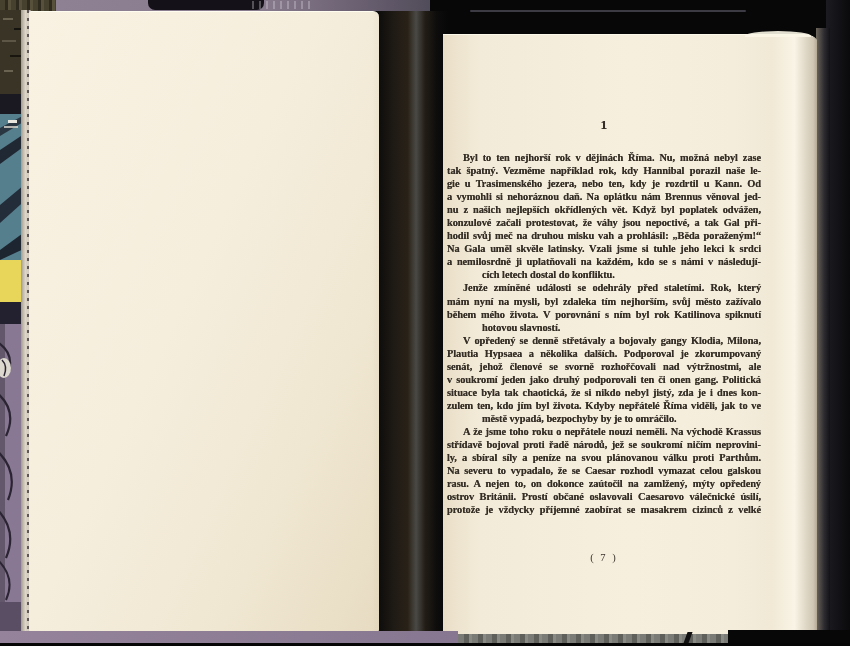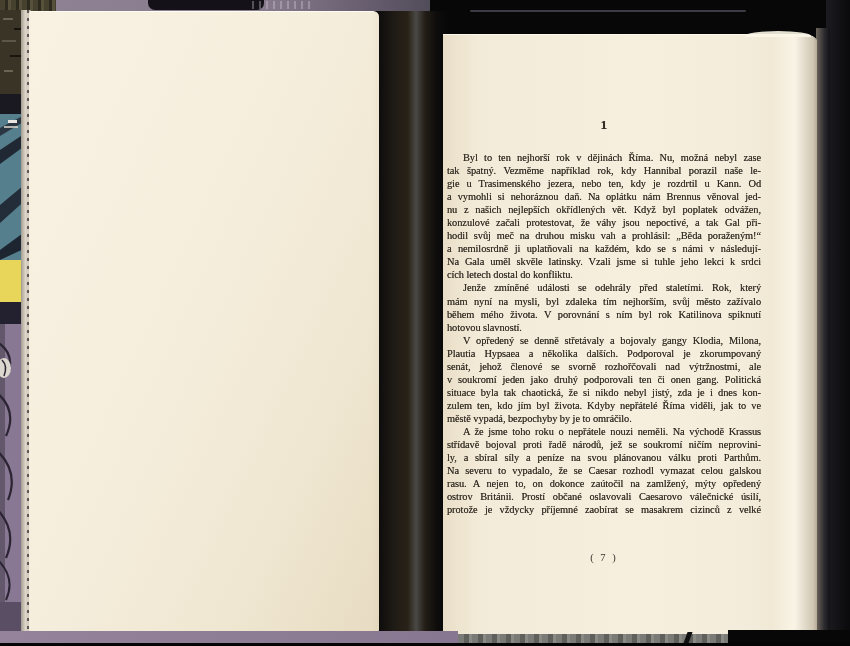--- a/index.html
+++ b/index.html
@@ -49,26 +49,26 @@
   .bb-gray{left:458px;top:634px;width:270px;height:12px;z-index:6;
     background:repeating-linear-gradient(90deg,#7a7a76 0 6px,#5f5f5c 6px 11px,#8a8a85 11px 14px);}
   .bb-slash{left:685px;top:632px;width:5px;height:14px;background:#101010;transform:skewX(-20deg);z-index:7;}
   .bb-blackR{left:728px;top:630px;width:122px;height:16px;background:#070707;z-index:6;}
   .bb-black{left:0;top:643px;width:850px;height:3px;background:#050505;z-index:7;}
 
   
   .text-block{left:447px;top:0;width:314px;height:646px;z-index:7;color:#342e26;}
   .chapter{top:117px;left:0;width:100%;text-align:center;font-size:13.5px;font-weight:bold;
     letter-spacing:.5px;text-shadow:0 0 .4px currentColor;}
-  .paras{top:151px;left:0;width:100%;position:absolute;}
+  .paras{top:151px;left:0;width:100%;position:absolute;font-weight:bold;}
   .paras .line{position:static;display:block;height:13.05px;line-height:13.05px;font-size:10.4px;
     letter-spacing:-0.08px;white-space:nowrap;text-align:justify;text-align-last:justify;
     text-shadow:0 0 .35px rgba(45,38,28,.75);}
   .paras .line.first{text-indent:16px;}
-  .paras .line.lastline{text-align-last:left;}
+  .paras .line.lastline{text-align-last:left;margin-left:35px;}
   .folio{top:552px;left:0;width:100%;text-align:center;font-size:10.5px;letter-spacing:2px;color:#3a342c;}
 </style>
 </head>
 <body>
 
 <div class="photo">
 
   <div class="ts-olive"></div>
   <div class="ts-mauve"></div>
   <div class="ts-blob"></div>
@@ -126,22 +126,22 @@
   <div class="text-block">
     <div class="chapter">1</div>
     <div class="paras">
         <div class="line first">Byl to ten nejhorší rok v dějinách Říma. Nu, možná nebyl zase</div>
         <div class="line">tak špatný. Vezměme například rok, kdy Hannibal porazil naše le-</div>
         <div class="line">gie u Trasimenského jezera, nebo ten, kdy je rozdrtil u Kann. Od</div>
         <div class="line">a vymohli si nehoráznou daň. Na oplátku nám Brennus věnoval jed-</div>
         <div class="line">nu z našich nejlepších okřídlených vět. Když byl poplatek odvážen,</div>
         <div class="line">konzulové začali protestovat, že váhy jsou nepoctivé, a tak Gal při-</div>
         <div class="line">hodil svůj meč na druhou misku vah a prohlásil: „Běda poraženým!“</div>
+        <div class="line">Na Gala uměl skvěle latinsky. Vzali jsme si tuhle jeho lekci k srdci</div>
         <div class="line">a nemilosrdně ji uplatňovali na každém, kdo se s námi v následují-</div>
-        <div class="line">Na Gala uměl skvěle latinsky. Vzali jsme si tuhle jeho lekci k srdci</div>
         <div class="line lastline">cích letech dostal do konfliktu.</div>
         <div class="line first">Jenže zmíněné události se odehrály před staletími. Rok, který</div>
         <div class="line">mám nyní na mysli, byl zdaleka tím nejhorším, svůj město zažívalo</div>
         <div class="line">během mého života. V porovnání s ním byl rok Katilinova spiknutí</div>
         <div class="line lastline">hotovou slavností.</div>
         <div class="line first">V opředený se denně střetávaly a bojovaly gangy Klodia, Milona,</div>
         <div class="line">Plautia Hypsaea a několika dalších. Podporoval je zkorumpovaný</div>
         <div class="line">senát, jehož členové se svorně rozhořčovali nad výtržnostmi, ale</div>
         <div class="line">v soukromí jeden jako druhý podporovali ten či onen gang. Politická</div>
         <div class="line">situace byla tak chaotická, že si nikdo nebyl jistý, zda je i dnes kon-</div>

